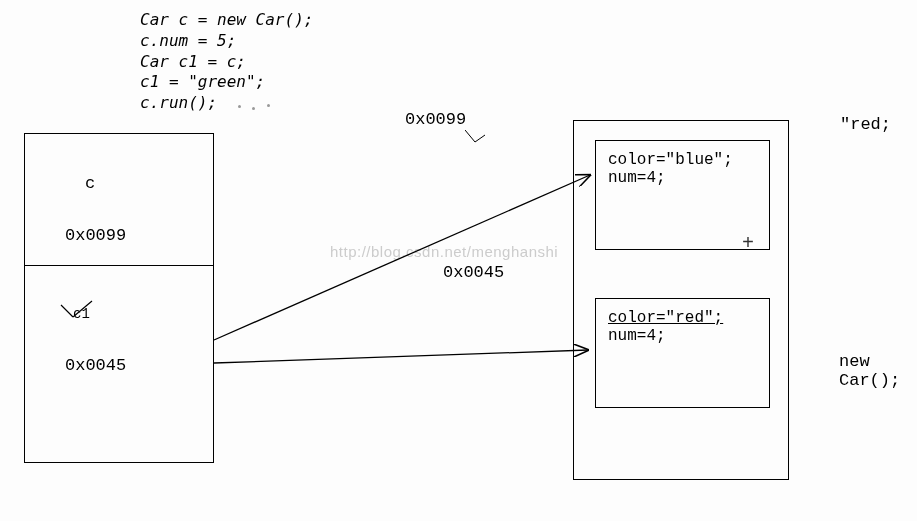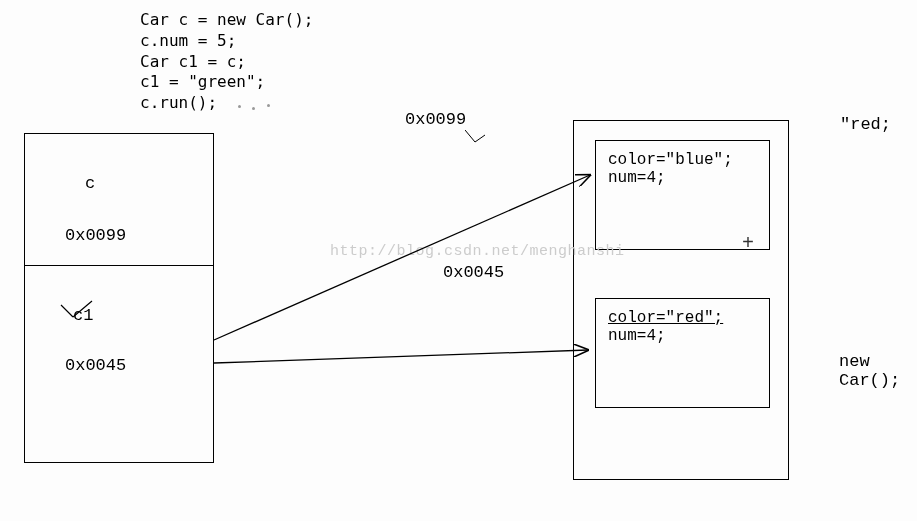--- a/index.html
+++ b/index.html
@@ -11,38 +11,39 @@
       font-family: "Courier New", monospace;
       font-size: 16px;
       color: #000;
     }
     .code-block {
       position: absolute;
       left: 140px;
       top: 10px;
       line-height: 1.3;
       white-space: pre;
+      font-style: italic;
     }
     .stack-box {
       position: absolute;
       left: 24px;
       top: 133px;
       width: 190px;
       height: 330px;
       border: 1.5px solid #000;
     }
     .stack-divider {
       position: absolute;
       left: 0; right: 0;
       top: 131px;
       border-top: 1.5px solid #000;
     }
     .stack-c-label { position: absolute; left: 60px; top: 40px; font-size: 17px; }
     .stack-c-addr  { position: absolute; left: 40px; top: 92px; font-size: 17px; }
-    .stack-c1-label { position: absolute; left: 48px; top: 172px; font-size: 17px; }
+    .stack-c1-label { position: absolute; left: 48px; top: 172px; font-size: 14px; }
     .stack-c1-addr  { position: absolute; left: 40px; top: 222px; font-size: 17px; }
     .c1-tick {
       position: absolute;
       left: 34px; top: 165px;
       width: 34px; height: 20px;
     }
 
     .heap-box {
       position: absolute;
       left: 573px;
@@ -68,21 +69,21 @@
     .addr1-tick { position:absolute; left:465px; top:130px; width:20px; height:14px; }
 
     .side-text { position: absolute; font-size: 17px; }
     .red-text { left: 840px; top: 115px; }
     .newcar-text { left: 839px; top: 352px; }
 
     .watermark {
       position: absolute;
       left: 330px; top: 243px;
       color: #ccc;
-      font-family: Liberation Mono, monospace;
+      font-family: Liberation Sans, sans-serif;
       font-size: 15px;
       letter-spacing: 0.5px;
     }
     .cross-mark {
       position: absolute;
       left: 742px; top: 232px;
       font-size: 20px;
       color: #333;
     }
     .dot { position:absolute; width:3px; height:3px; background:#999; border-radius:50%; }

